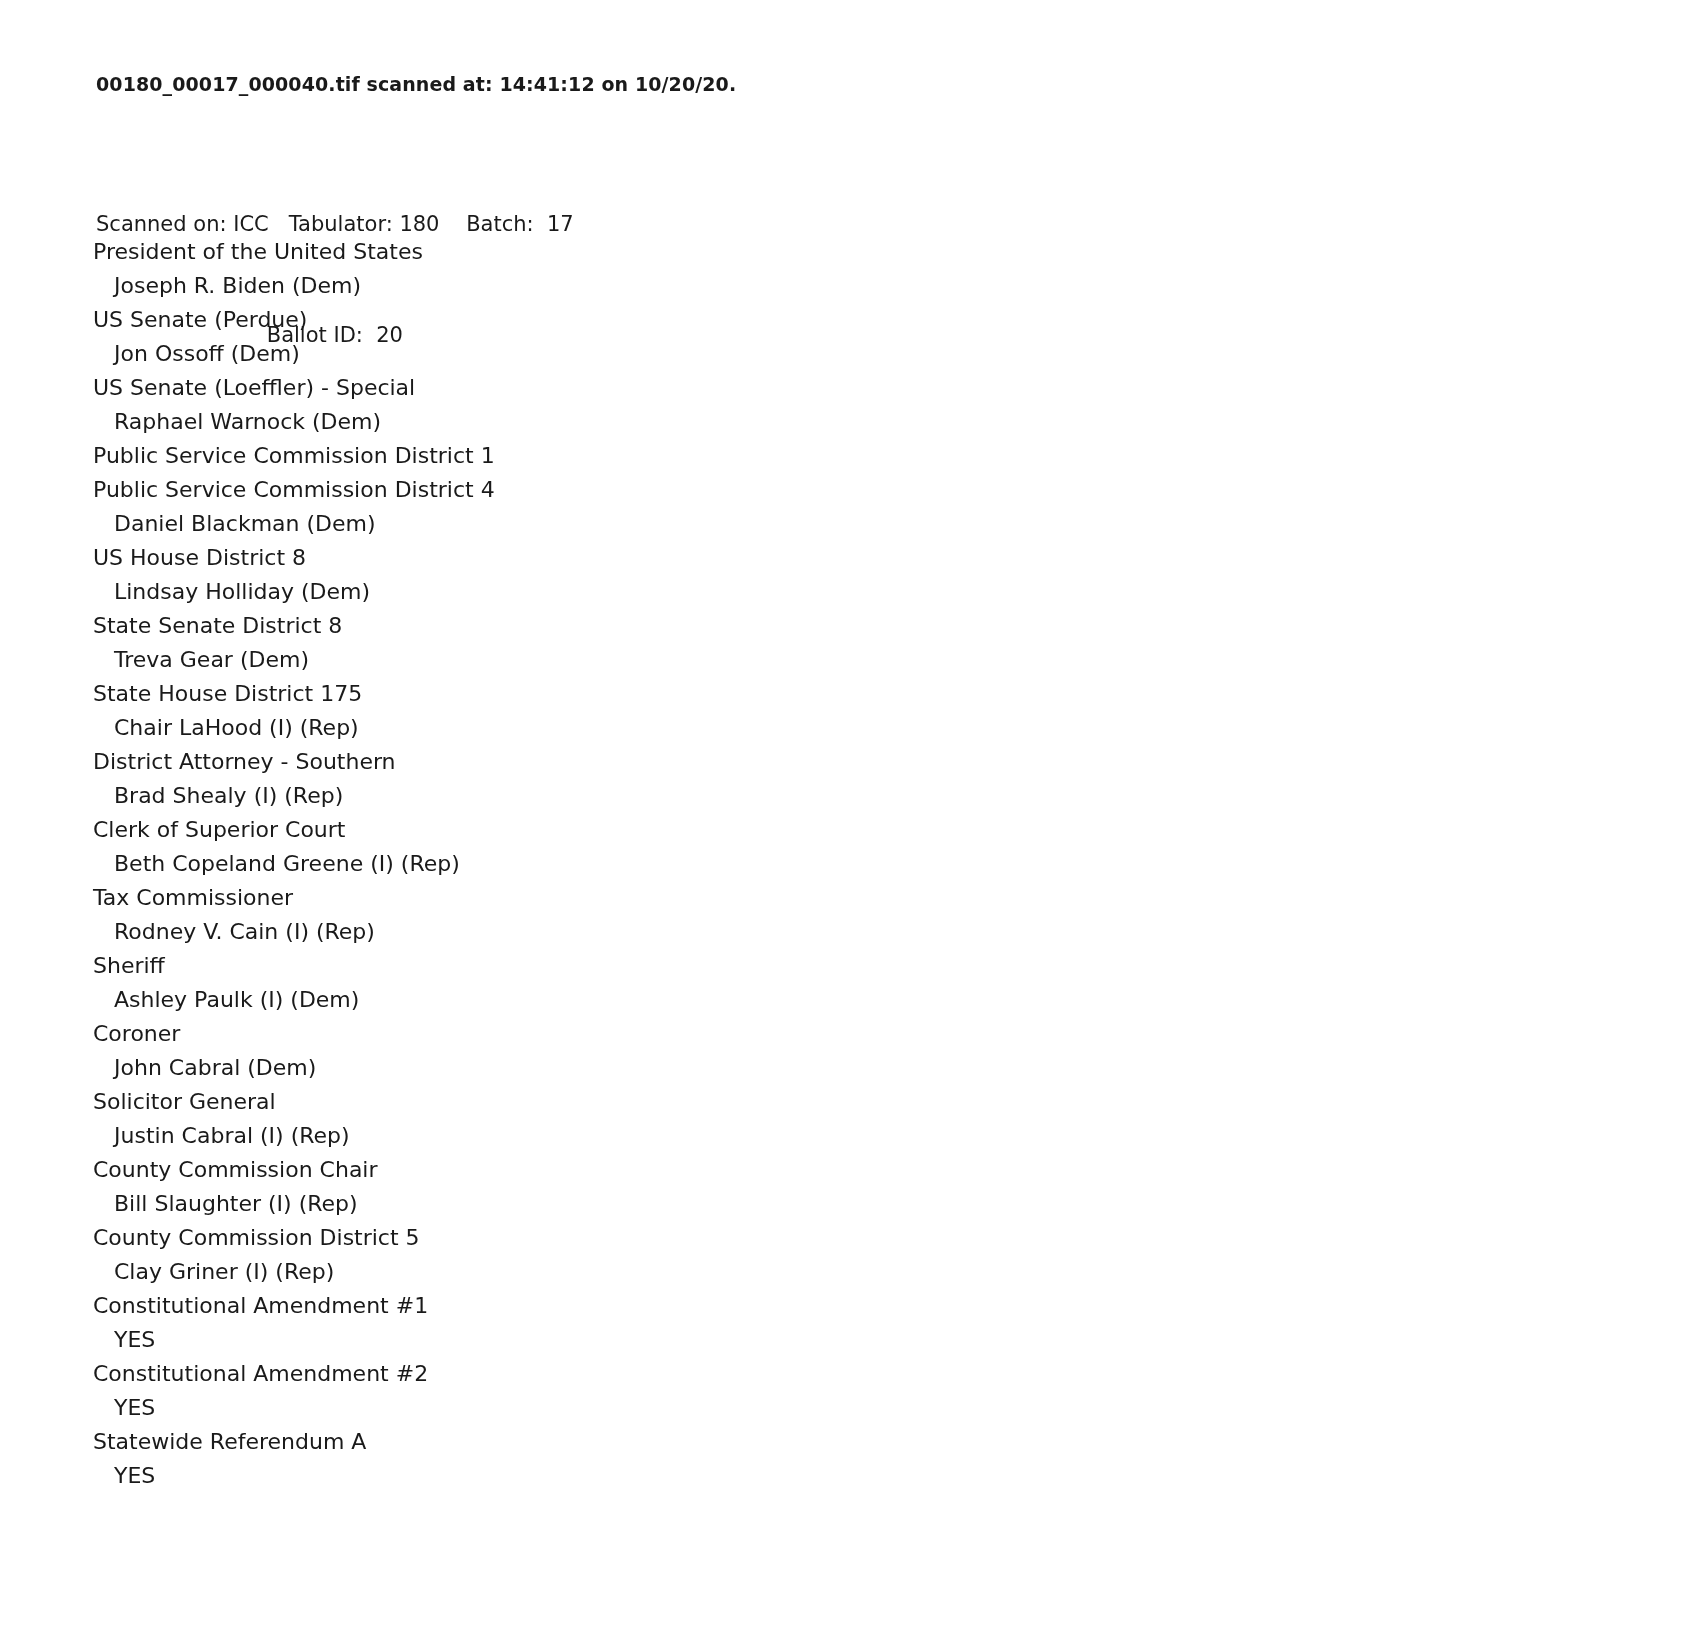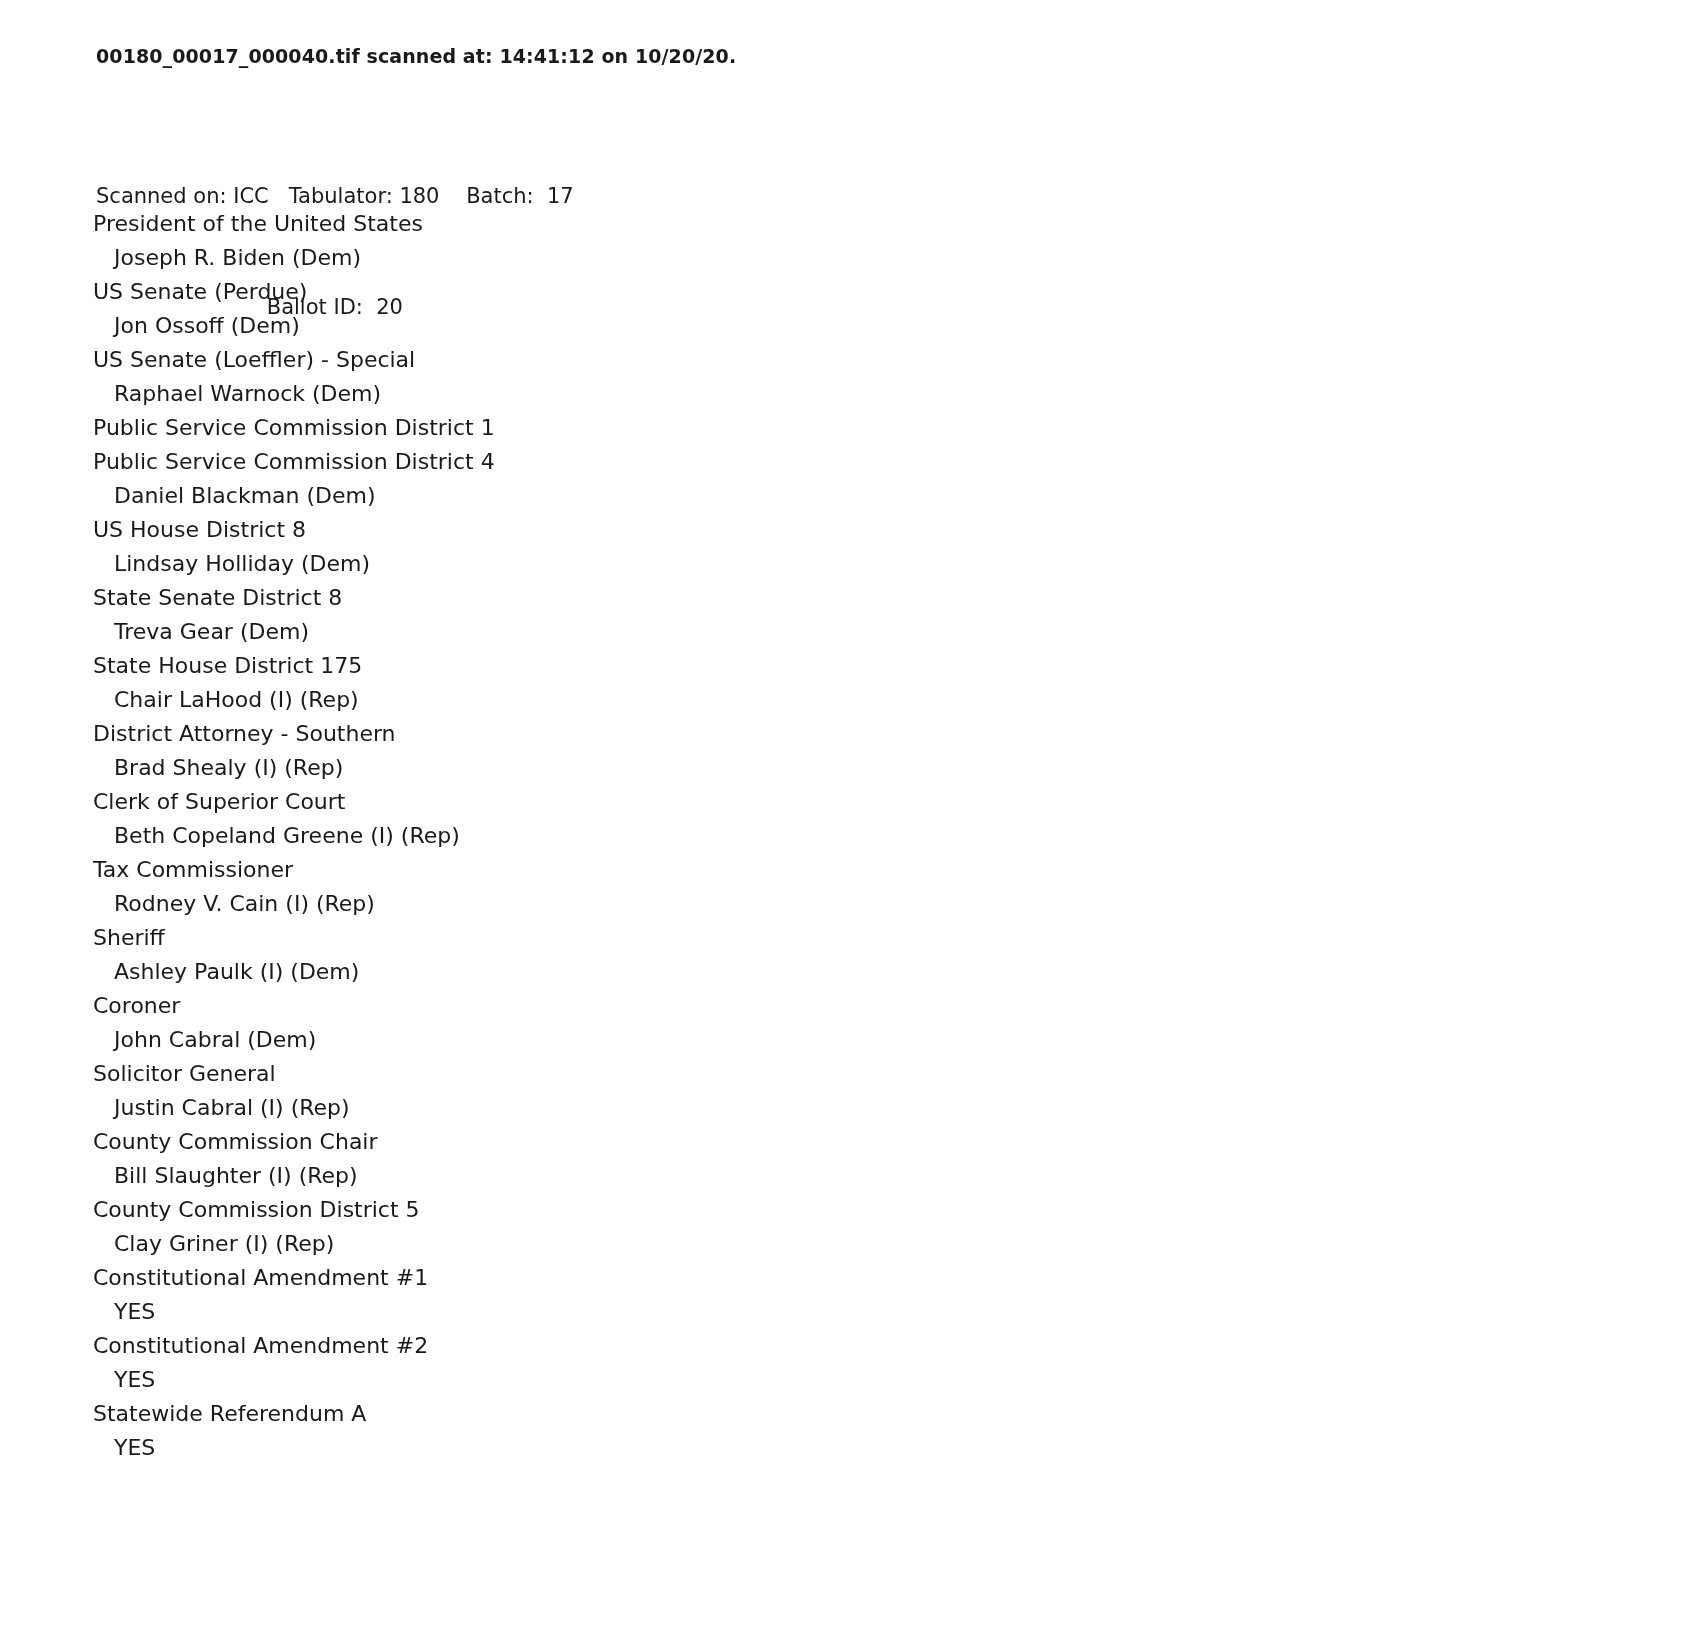--- a/index.html
+++ b/index.html
@@ -13,20 +13,21 @@
     font-family: "DejaVu Sans", sans-serif;
     color: #1a1a1a;
     overflow: hidden;
   }
   .page {
     position: relative;
     width: 1708px;
     height: 1244px;
     padding: 0;
     box-sizing: border-box;
+    margin-top: 28px;
   }
   .scan-header {
     position: absolute;
     left: 96px;
     top: 45px;
     font-size: 19px;
     font-weight: 600;
     letter-spacing: 0.1px;
     white-space: nowrap;
   }

